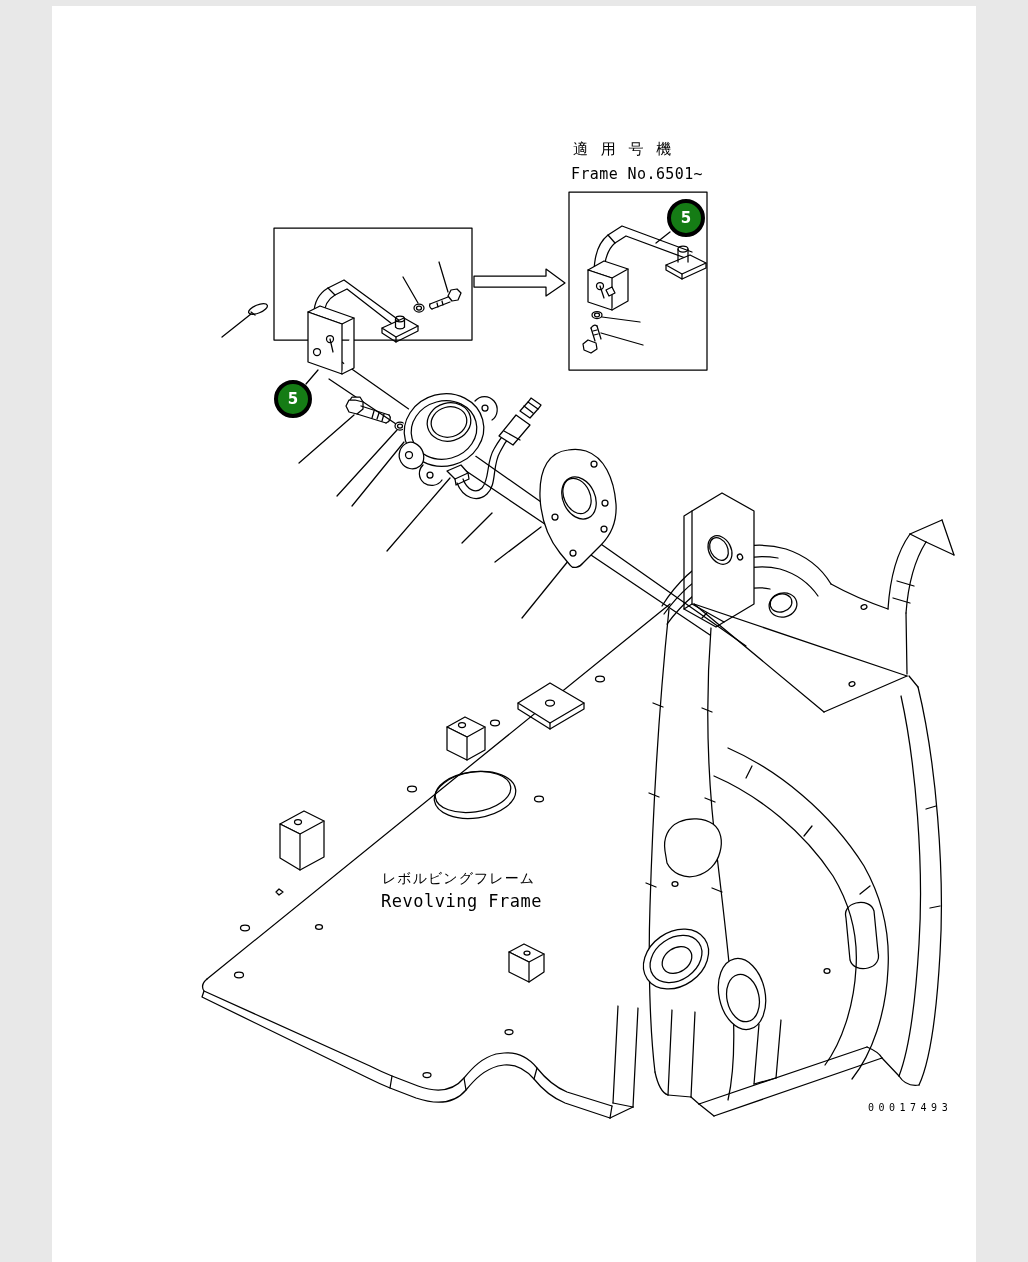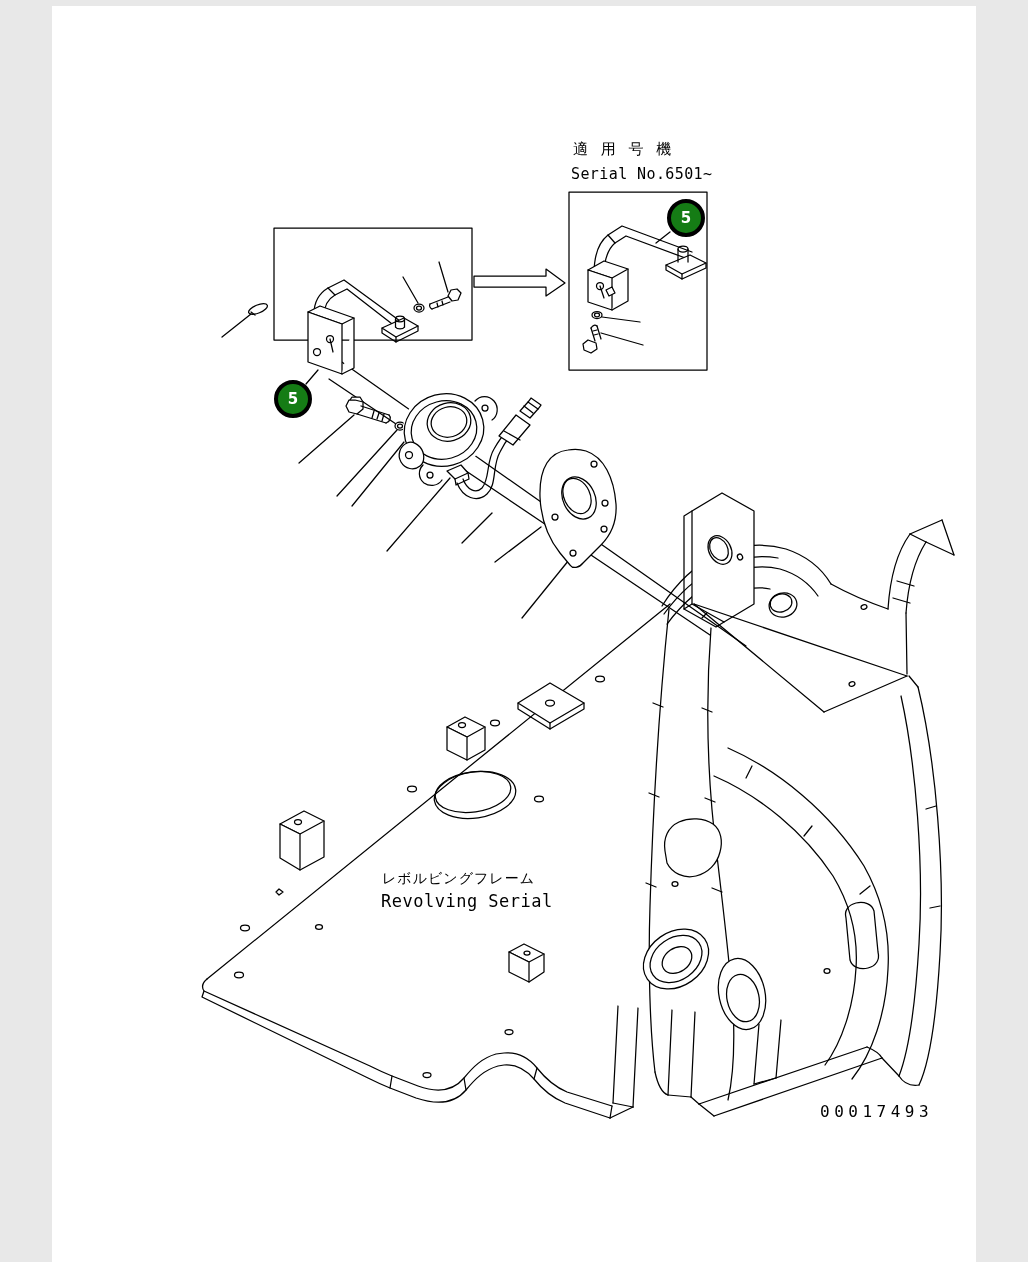--- a/index.html
+++ b/index.html
@@ -325,25 +325,25 @@
     <path d="M549,327 L591,339"></path>
   </g>
   <g>
     <path d="M618,226 L604,237"></path>
   </g>
 
 </svg>
 
 <div class="txt jp" style="left:521px;top:134px;font-size:15px;letter-spacing:4px;">適 用 号 機</div>
 
-<div class="txt mono" style="left:519px;top:159px;font-size:15px;letter-spacing:0.4px;">Serial No.6501~</div>
+<div class="txt mono" style="left:519px;top:159px;font-size:15px;letter-spacing:0.4px;">Frame No.6501~</div>
 
 <div class="txt jp" style="left:330px;top:864px;font-size:14px;letter-spacing:1px;">レボルビングフレーム</div>
 
-<div class="txt mono" style="left:329px;top:885px;font-size:17px;letter-spacing:0.5px;">Revolving Serial</div>
-
-<div class="txt mono" style="left:768px;top:1096px;font-size:16px;letter-spacing:4.5px;">00017493</div>
+<div class="txt mono" style="left:329px;top:885px;font-size:17px;letter-spacing:0.5px;">Revolving Frame</div>
+
+<div class="txt mono" style="left:816px;top:1096px;font-size:10px;letter-spacing:4.5px;">00017493</div>
 
 <div class="balloon" style="left: 222px; top: 374px; background: rgb(21, 124, 21); color: rgb(255, 255, 255); border-color: rgb(0, 0, 0);">5</div>
 
 <div class="balloon" style="left: 615px; top: 193px; background: rgb(21, 124, 21); color: rgb(255, 255, 255); border-color: rgb(0, 0, 0);">5</div>
 
 </div>
 
 </body></html>

